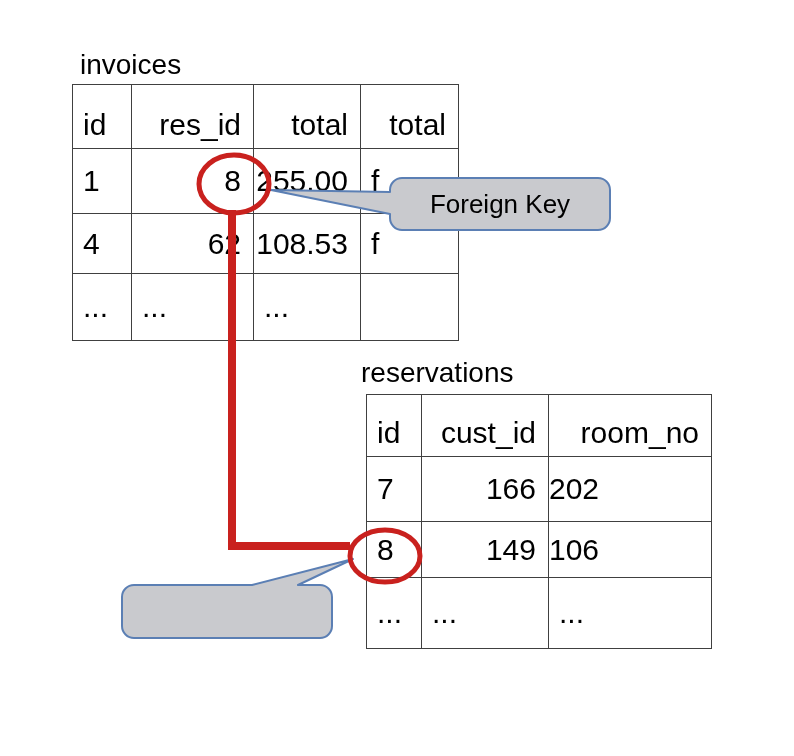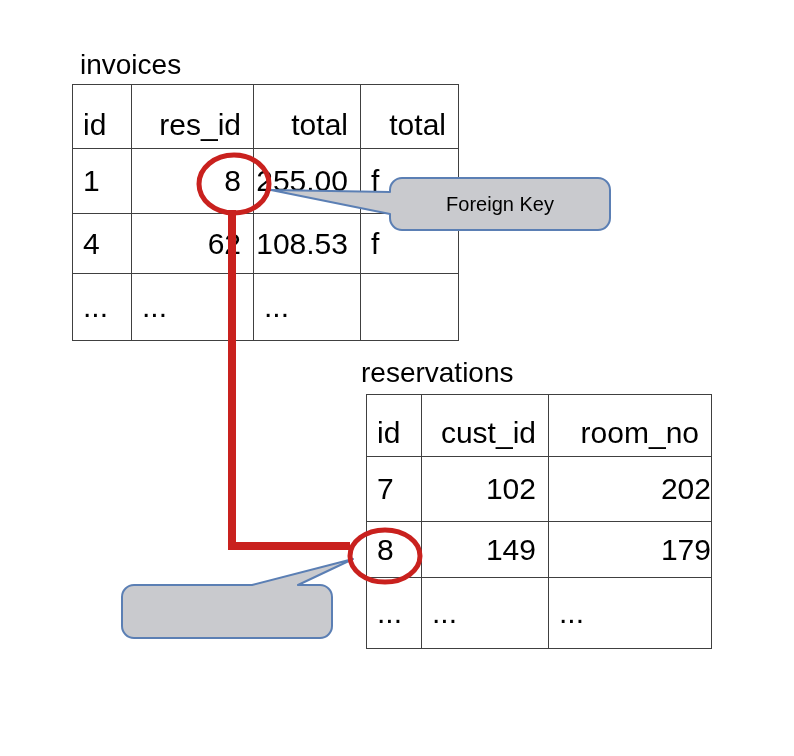--- a/index.html
+++ b/index.html
@@ -42,21 +42,21 @@
     font-weight: normal;
     vertical-align: bottom;
     padding-bottom: 6px;
   }
   table.dbtable td {
     font-size: 30px;
     vertical-align: middle;
   }
   .al { text-align: left;  padding-left: 10px !important; }
   .ar { text-align: right; padding-right: 12px !important; }
-  .ac { text-align: right; }
+  .ac { text-align: left; }
 
   #invoices-table { left: 72px; top: 84px; width: 386px; height: 256px; }
   #invoices-table tr.hrow { height: 64px; }
   #invoices-table tr.r0 { height: 65px; }
   #invoices-table tr.r1 { height: 60px; }
   #invoices-table tr.r2 { height: 67px; }
 
   #reservations-table { left: 366px; top: 394px; width: 345px; height: 254px; }
   #reservations-table tr.hrow { height: 62px; }
   #reservations-table tr.r0 { height: 65px; }
@@ -88,21 +88,21 @@
     stroke-width: 8;
     stroke-linejoin: miter;
   }
 
   
   .callout-label {
     position: absolute;
     display: flex;
     align-items: center;
     justify-content: center;
-    font-size: 20px;
+    font-size: 26px;
     color: var(--text, #000);
     white-space: nowrap;
   }
   #fk-label { left: 390px; top: 178px; width: 220px; height: 52px; }
   #pk-label { left: 122px; top: 585px; width: 210px; height: 53px; }
 </style>
 </head>
 <body>
 
 <div id="canvas">
@@ -153,27 +153,27 @@
         <col style="width:163px">
     </colgroup>
     <tbody>
         <tr class="hrow">
       <th class="al">id</th>
       <th class="ar">cust_id</th>
       <th class="ar">room_no</th>
     </tr>
     <tr class="r0">
       <td class="al">7</td>
-      <td class="ar">102</td>
+      <td class="ar">166</td>
       <td class="ac">202</td>
     </tr>
     <tr class="r1">
       <td class="al">8</td>
       <td class="ar">149</td>
-      <td class="ac">179</td>
+      <td class="ac">106</td>
     </tr>
     <tr class="r2">
       <td class="al">...</td>
       <td class="al">...</td>
       <td class="al">...</td>
     </tr>
   </tbody>
     </table>
 
   <svg id="overlay" viewBox="0 0 794 756" xmlns="http://www.w3.org/2000/svg">

